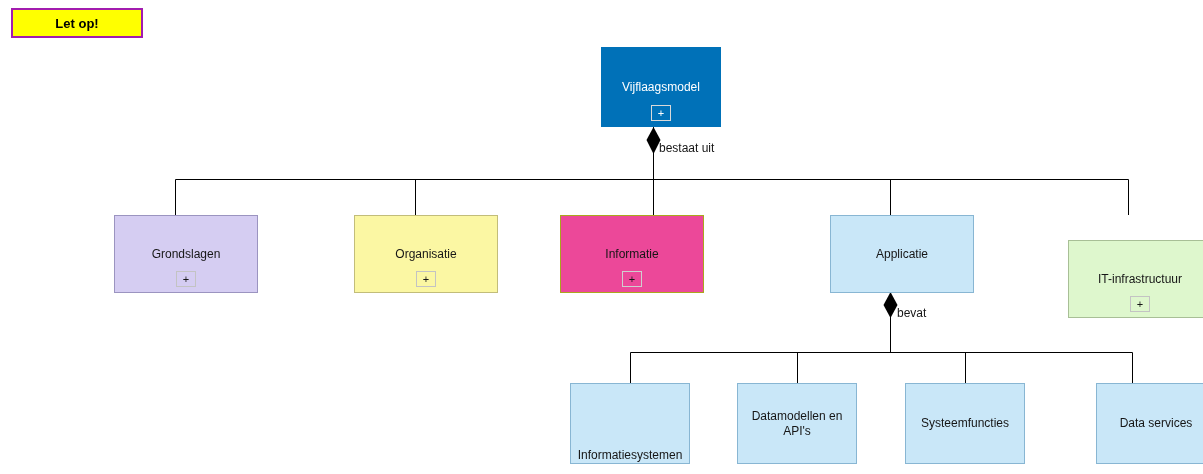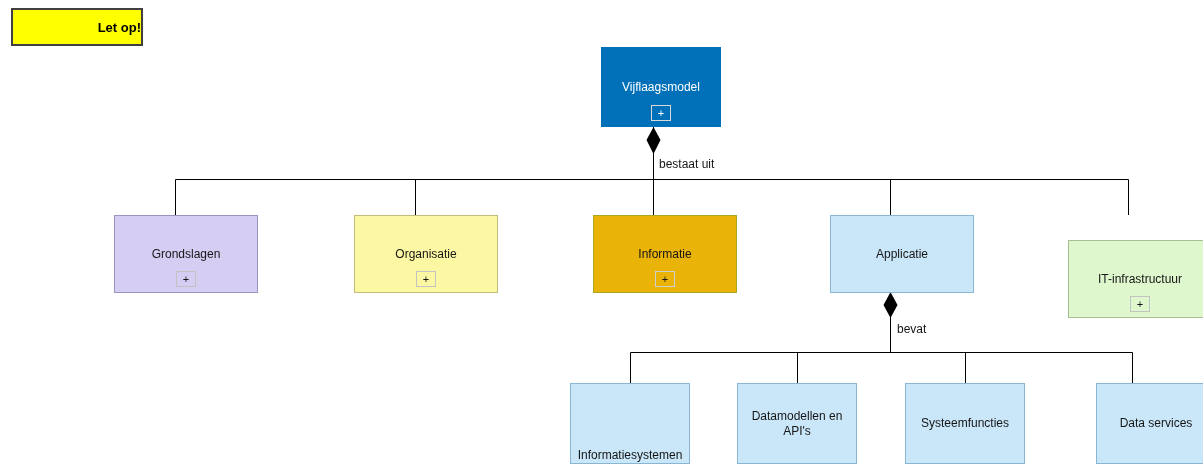--- a/index.html
+++ b/index.html
@@ -57,50 +57,49 @@
     left: 593px; top: 47px; width: 120px; height: 80px;
     background: #0071b8;
     color: #ffffff;
     border: 1px solid #0071b8;
     margin-left: 8px;
   }
   #node-root .expand-btn { border-color: #d9d9d9; color: #ffffff; }
   
   #note {
     position: absolute;
-    left: 11px; top: 8px; width: 132px; height: 38px;
+    left: 11px; top: 8px; width: 132px; height: 30px;
     background: #ffff00;
-    border: 2px solid #404040;
+    border: 2px solid #a21caf;
     box-sizing: border-box;
-    display: flex; align-items: center; justify-content: flex-end;
+    display: flex; align-items: center; justify-content: center;
     font-size: 13px; font-weight: bold; color: #000000;
     cursor: default;
   }
   
   .layer { top: 215px; width: 144px; height: 78px; }
   #node-grondslagen { left: 114px; background: #d5cdf2; border: 1px solid #9b94c0; }
   #node-organisatie { left: 354px; background: #fbf7a3; border: 1px solid #c2bd7a; }
-  #node-informatie  { left: 593px; background: #eab308; border: 1px solid #aaa61e; }
+  #node-informatie  { left: 560px; background: #ec4899; border: 1px solid #aaa61e; }
   #node-applicatie  { left: 830px; background: #c9e7f8; border: 1px solid #88b6d3; }
   #node-itinfra     { left: 1068px; background: #def7cd; border: 1px solid #a8bf96; margin-top: 25px; }
   #node-informatie .expand-btn { border-color: #cfcfcf; }
   
   .child { top: 383px; width: 120px; height: 81px; background: #c9e7f8; border: 1px solid #88b6d3; }
   #node-informatiesystemen { left: 570px; align-items: flex-end; }
   #node-datamodellen { left: 737px; }
   #node-systeemfuncties { left: 905px; }
   #node-dataservices { left: 1056px; margin-left: 40px; }
   
   .rel-label {
     position: absolute;
     font-size: 12px;
     color: #161616;
     white-space: nowrap;
     cursor: default;
-    margin-top: 16px;
   }
   #rel-label-bestaat { left: 659px; top: 141px; }
   #rel-label-bevat   { left: 897px; top: 306px; }
 </style>
 </head>
 <body>
 
 <div id="canvas">
 
   <svg class="connector-layer" viewBox="0 0 1203 474">

